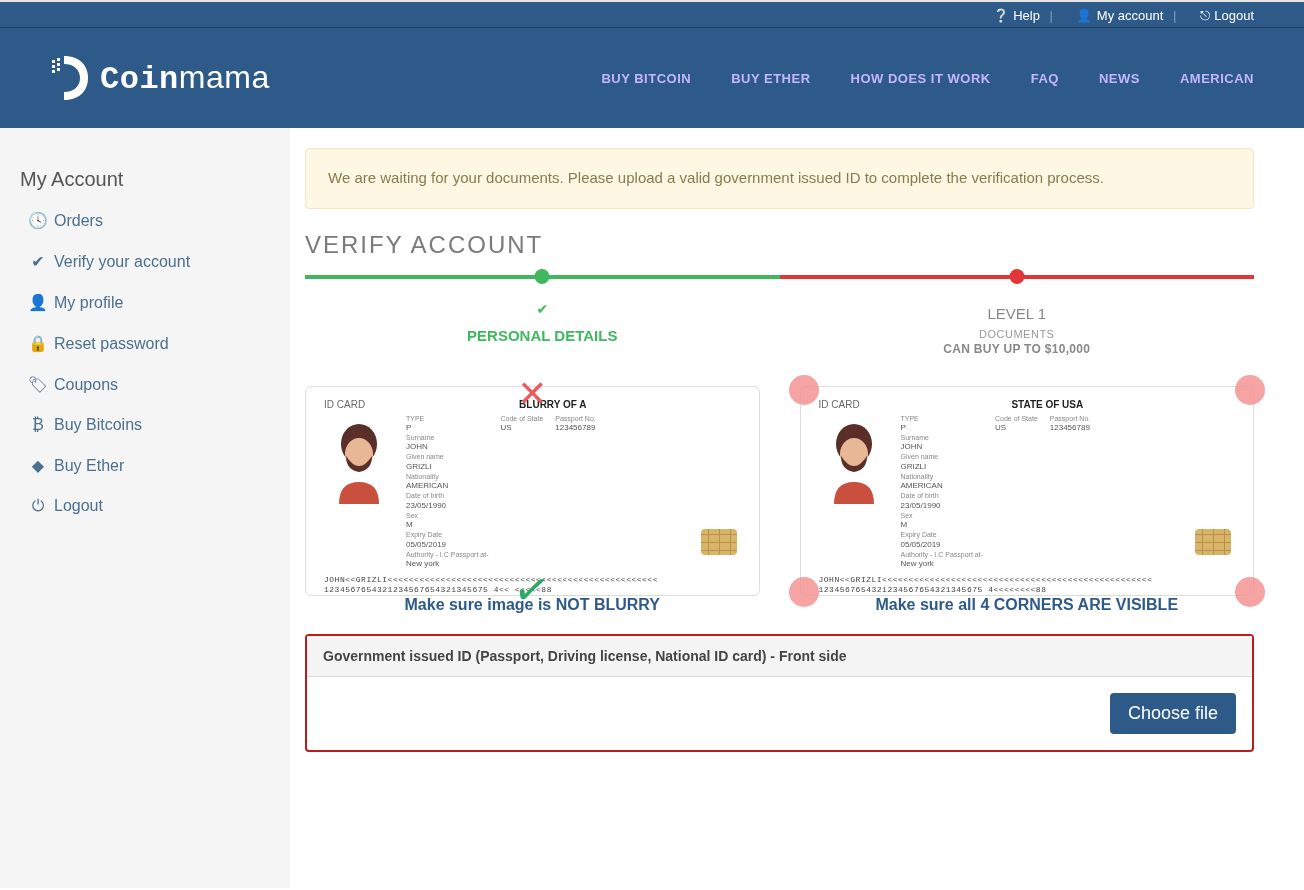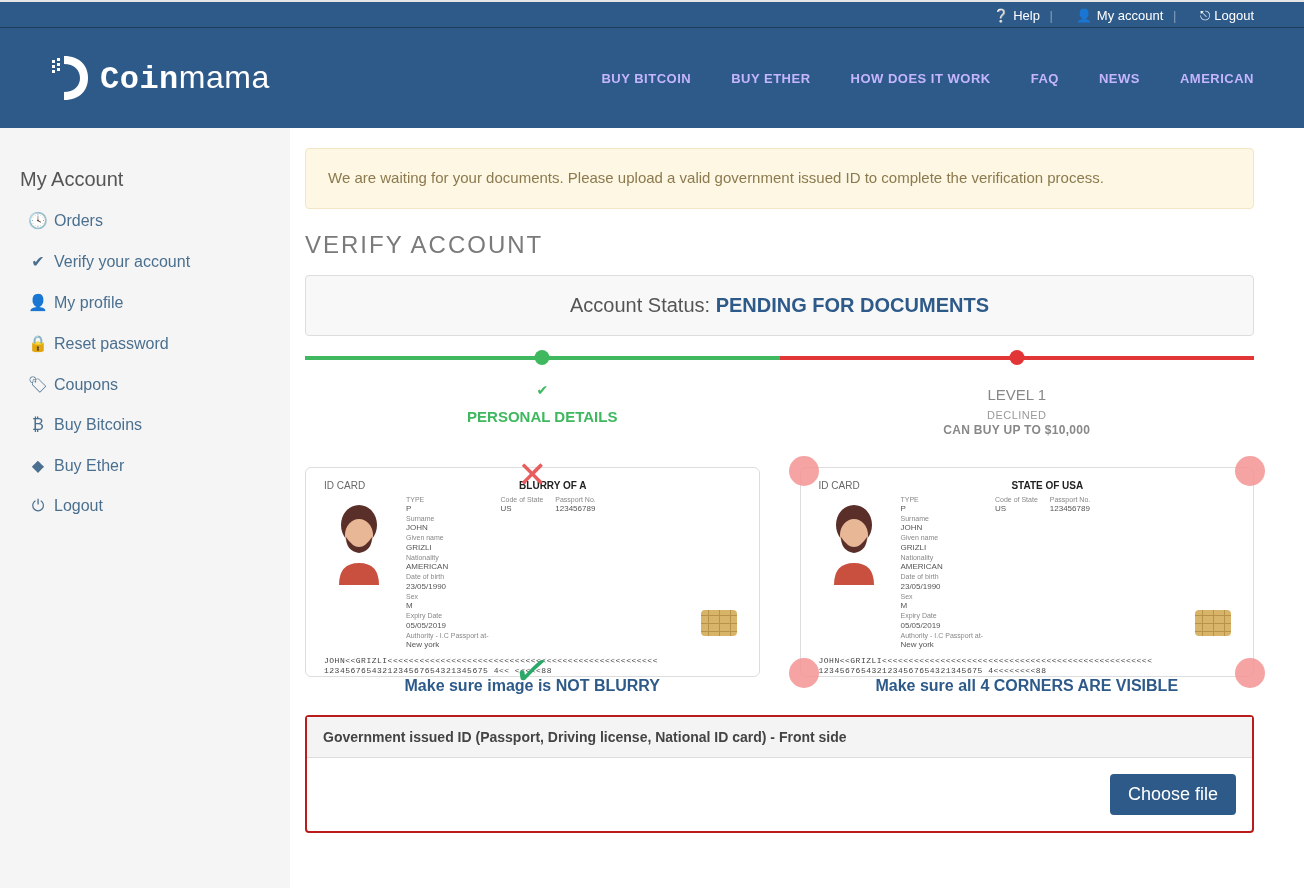--- a/index.html
+++ b/index.html
@@ -183,36 +183,33 @@
           </a>
         </li>
     </ul>
   </div>
 
   <div class="main">
     <div class="alert">We are waiting for your documents. Please upload a valid government issued ID to complete the verification process.</div>
 
     <h2 class="page-title">VERIFY ACCOUNT</h2>
 
-    <div class="status-box">
-      <span>Account Status: </span><span class="val">PENDING FOR DOCUMENTS</span>
-    </div>
 
     <div class="progress">
       <div class="step">
         <div class="bar"></div>
         <div class="dot"></div>
         <div class="check">✔</div>
         <div class="label">PERSONAL DETAILS</div>
       </div>
       <div class="step">
         <div class="bar"></div>
         <div class="dot"></div>
         <div class="label">LEVEL 1</div>
-        <div class="sub">DECLINED</div>
+        <div class="sub">DOCUMENTS</div>
         <div class="sub2">CAN BUY UP TO $10,000</div>
       </div>
     </div>
 
     <div class="examples">
       <div class="example">
         <div class="idcard blurry">
           <span class="x-mark">✕</span>
           <div class="hdr">
               <span>ID CARD</span>

